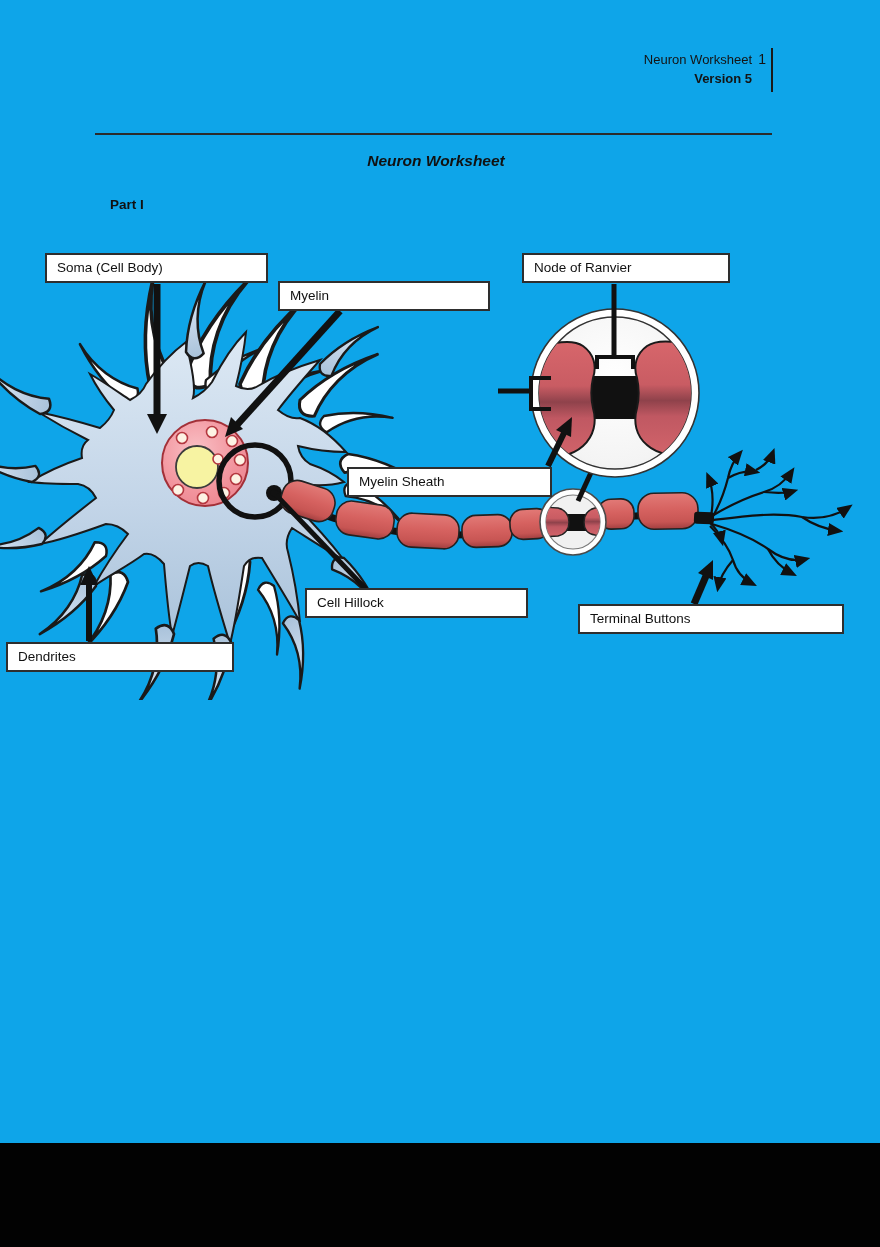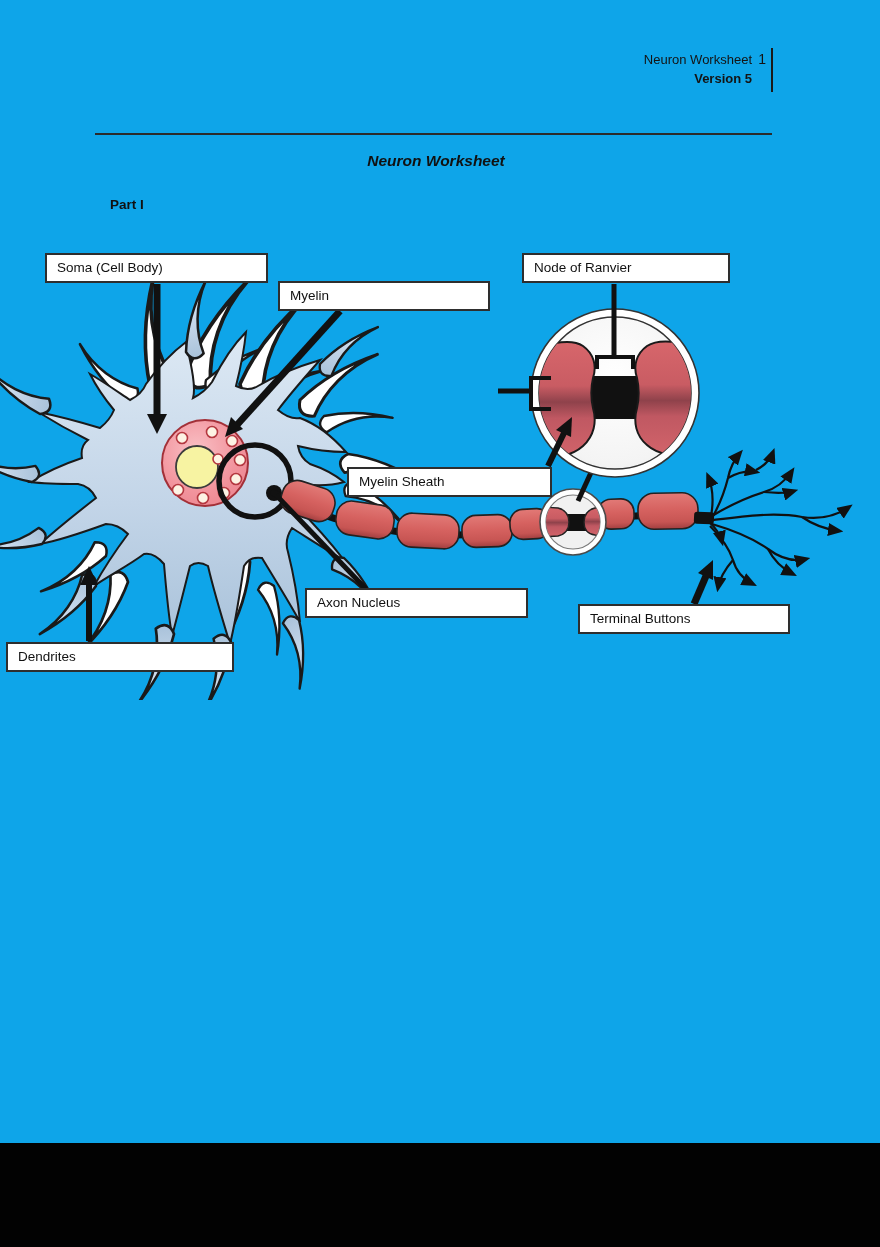--- a/index.html
+++ b/index.html
@@ -53,21 +53,21 @@
     background:#fff; border:2px solid #2e2e2e;
     font-size:13.5px; line-height:26px; padding-left:10px;
     white-space:nowrap; overflow:hidden;
   }
   .lb-soma     {left:45px;  top:253px; width:223px;}
   .lb-nucleus  {left:278px; top:281px; width:212px;}
   .lb-node     {left:502px; top:253px; width:208px;margin-left:20px;}
   .lb-axon     {left:347px; top:375px; width:151px;}
   .lb-myelin   {left:347px; top:467px; width:205px;}
   .lb-hillock  {left:305px; top:588px; width:223px;}
-  .lb-terminal {left:578px; top:604px; width:212px;}
+  .lb-terminal {left:578px; top:604px; width:266px;}
   .lb-dendrites{left:6px;   top:642px; width:228px;}
   
   .footer-bar{
     position:absolute; top:1143px; left:0; width:880px; height:104px;
     background:#020202;
   }
 </style>
 </head>
 <body>
 
@@ -289,21 +289,21 @@
   <div class="label-box lb-nucleus">
     <span>Myelin</span>
   </div>
   <div class="label-box lb-node">
     <span>Node of Ranvier</span>
   </div>
   <div class="label-box lb-myelin">
     <span>Myelin Sheath</span>
   </div>
   <div class="label-box lb-hillock">
-    <span>Axon Nucleus</span>
+    <span>Cell Hillock</span>
   </div>
   <div class="label-box lb-terminal">
     <span>Terminal Buttons</span>
   </div>
   <div class="label-box lb-dendrites">
     <span>Dendrites</span>
   </div>
 
   <div class="footer-bar"></div>
 </div>

